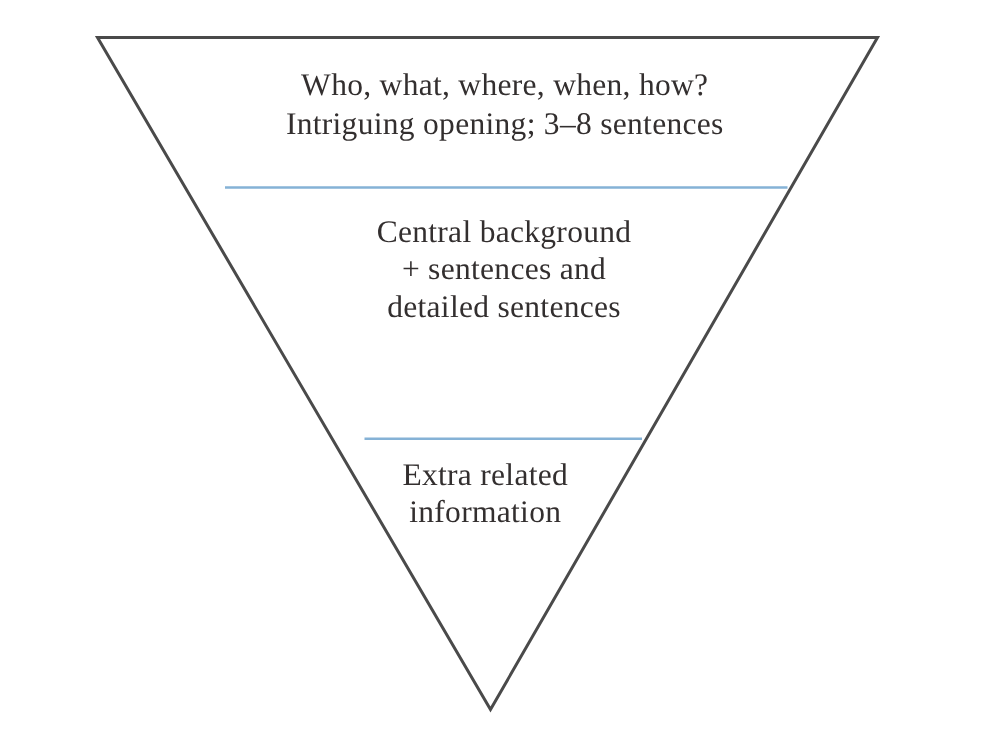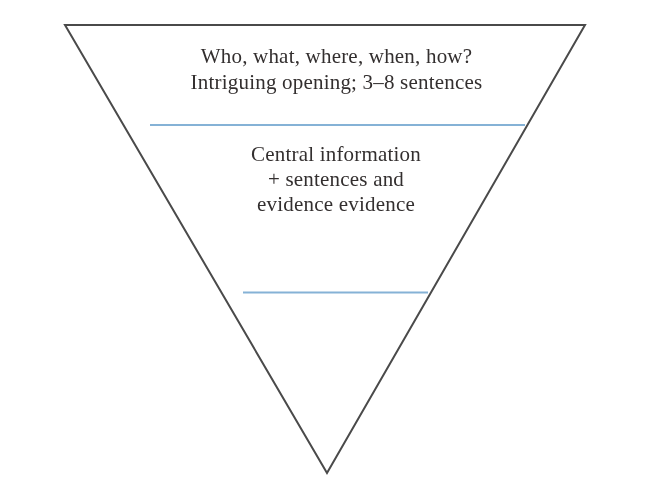--- a/index.html
+++ b/index.html
@@ -61,19 +61,23 @@
     <line x1="150" y1="125" x2="525" y2="125" stroke-width="1.8" stroke="#85b2d6"></line>
     <line x1="243" y1="292.5" x2="428" y2="292.5" stroke-width="1.8" stroke="#85b2d6"></line>
   </svg>
 
   <div class="section-text section-1">
     <span class="line">Who, what, where, when, how?</span>
     <span class="line">Intriguing opening; 3–8 sentences</span>
   </div>
 
   <div class="section-text section-2">
-    <span class="line">Central information</span>
+    <span class="line">Central background</span>
     <span class="line">+ sentences and</span>
-    <span class="line">evidence evidence</span>
+    <span class="line">detailed sentences</span>
   </div>
 
+  <div class="section-text section-3">
+    <span class="line">Extra related</span>
+    <span class="line">information</span>
+  </div>
 
 </div>
 
 </body></html>

